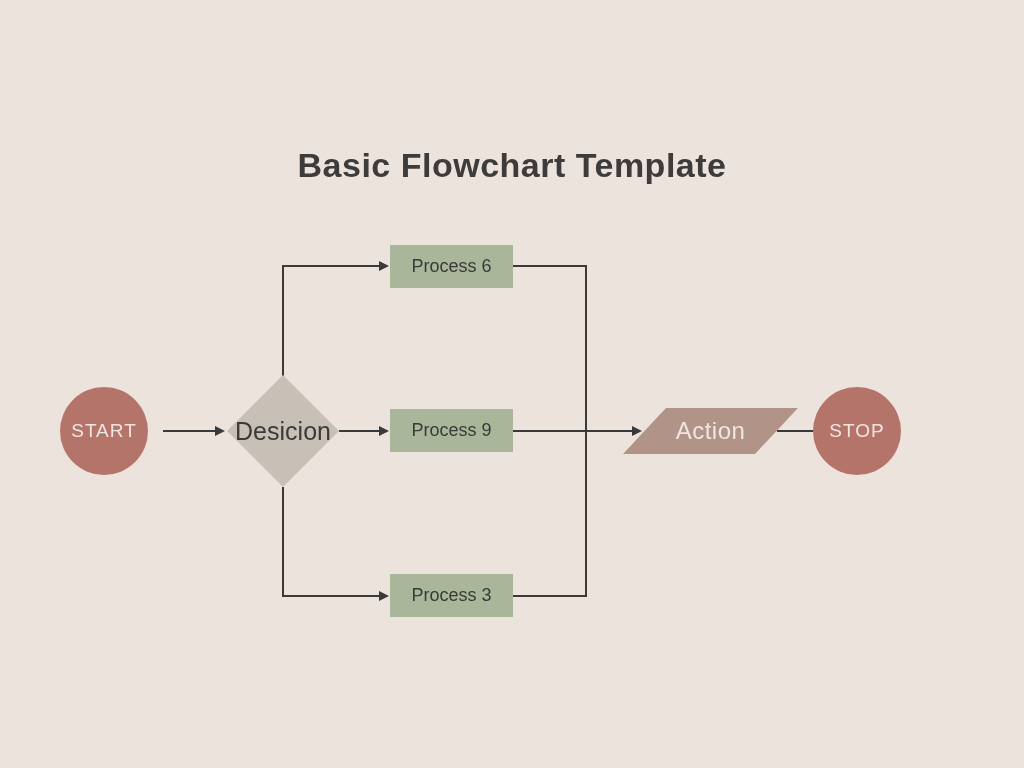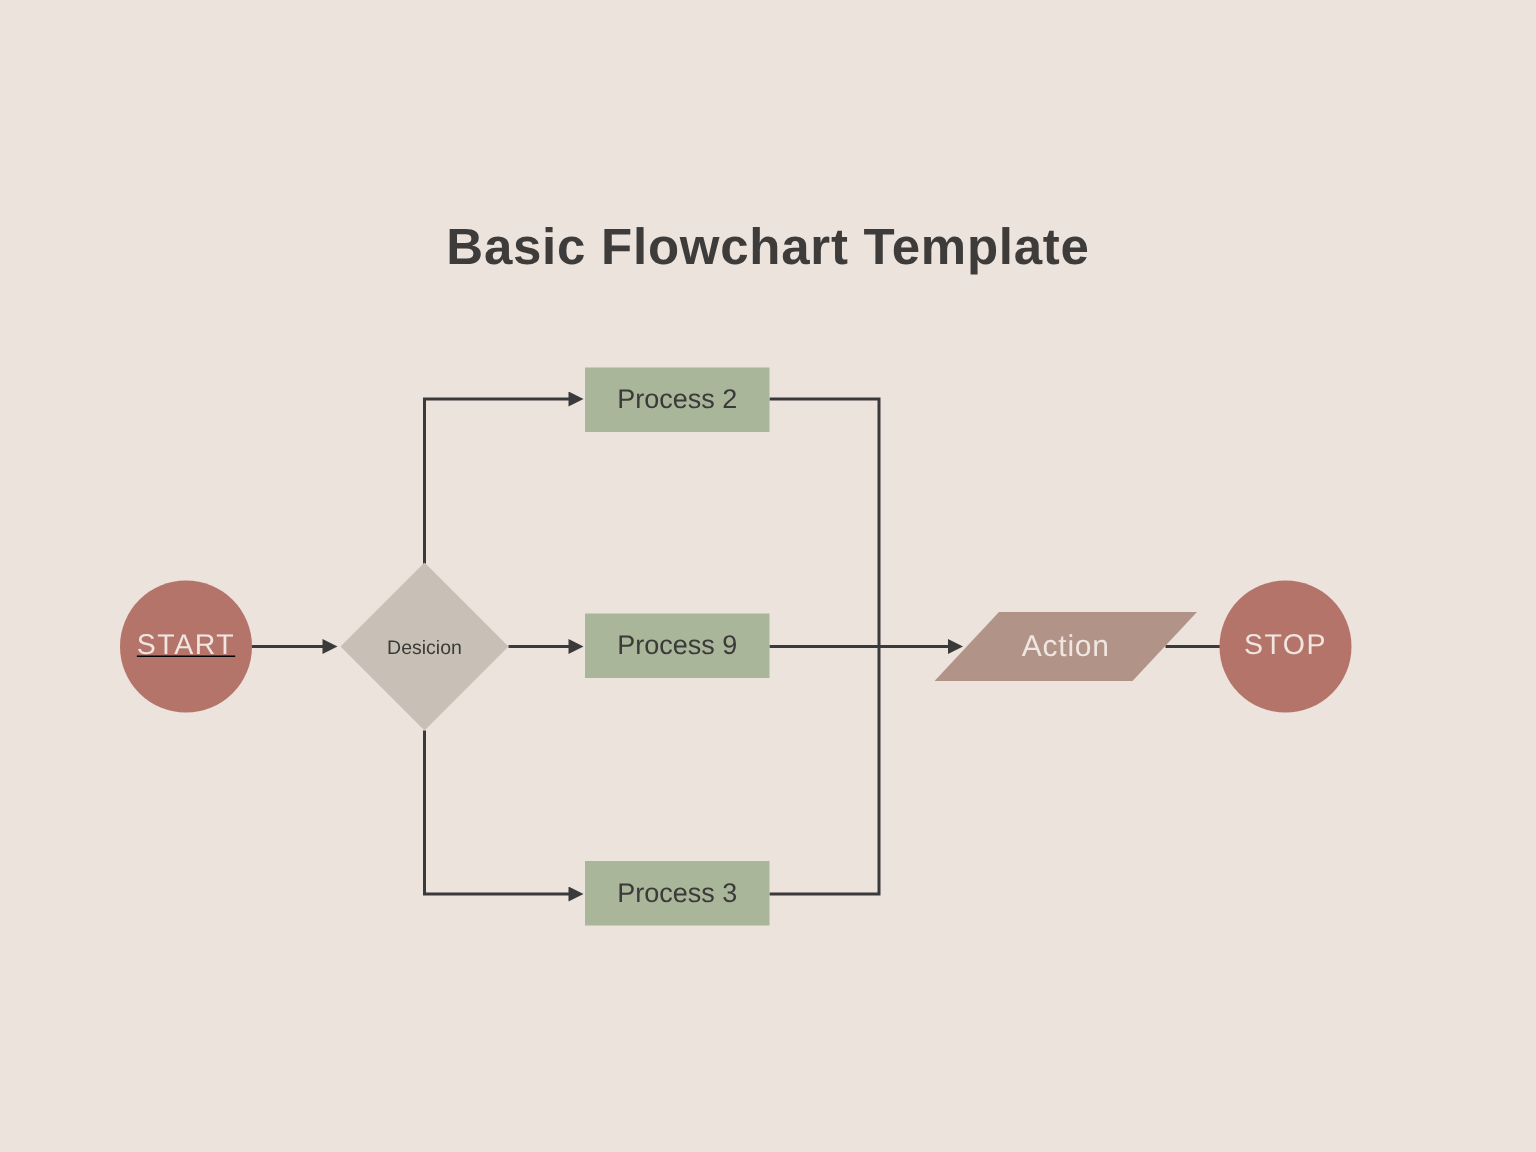--- a/index.html
+++ b/index.html
@@ -35,32 +35,32 @@
   .terminal .node-label {
     color: var(--light-text, #EFE6E1);
     font-size: 19px;
     letter-spacing: 1px;
   }
 
   .shape-svg { position: absolute; left: 0; top: 0; }
   .node-label { position: relative; z-index: 2; }
 
   .decision { width: 112px; height: 112px; }
-  .decision .node-label { color: var(--dark-text, #3A3A38); font-size: 13px; }
+  .decision .node-label { color: var(--dark-text, #3A3A38); font-size: 25px; }
 
   .process {
     width: 123px; height: 43px;
     background: var(--process, #A9B69A);
   }
   .process .node-label { color: var(--dark-text, #3A3A38); font-size: 18px; }
 
   .action { width: 175px; height: 46px; }
-  .action .node-label { color: var(--light-text, #EFE6E1); font-size: 20px; letter-spacing: 0.5px; }
+  .action .node-label { color: var(--light-text, #EFE6E1); font-size: 24px; letter-spacing: 0.5px; }
 
-  .pos-start    { left: 80px;  top: 387px; text-decoration: underline; }
+  .pos-start    { left: 60px;  top: 387px; }
   .pos-decision { left: 227px; top: 375px; }
   .pos-process1 { left: 390px; top: 245px; }
   .pos-process2 { left: 390px; top: 409px; }
   .pos-process3 { left: 390px; top: 574px; }
   .pos-action   { left: 623px; top: 408px; }
   .pos-stop     { left: 813px; top: 387px; }
 </style>
 </head>
 <body>
 
@@ -90,21 +90,21 @@
   </div>
 
   <div class="node decision pos-decision">
     <svg class="shape-svg" width="112" height="112" viewBox="0 0 112 112">
       <polygon points="56,0 112,56 56,112 0,56" fill="var(--decision, #C8C0B6)"></polygon>
     </svg>
     <span class="node-label">Desicion</span>
   </div>
 
   <div class="node process pos-process1">
-    <span class="node-label">Process 2</span>
+    <span class="node-label">Process 6</span>
   </div>
 
   <div class="node process pos-process2">
     <span class="node-label">Process 9</span>
   </div>
 
   <div class="node process pos-process3">
     <span class="node-label">Process 3</span>
   </div>
 

